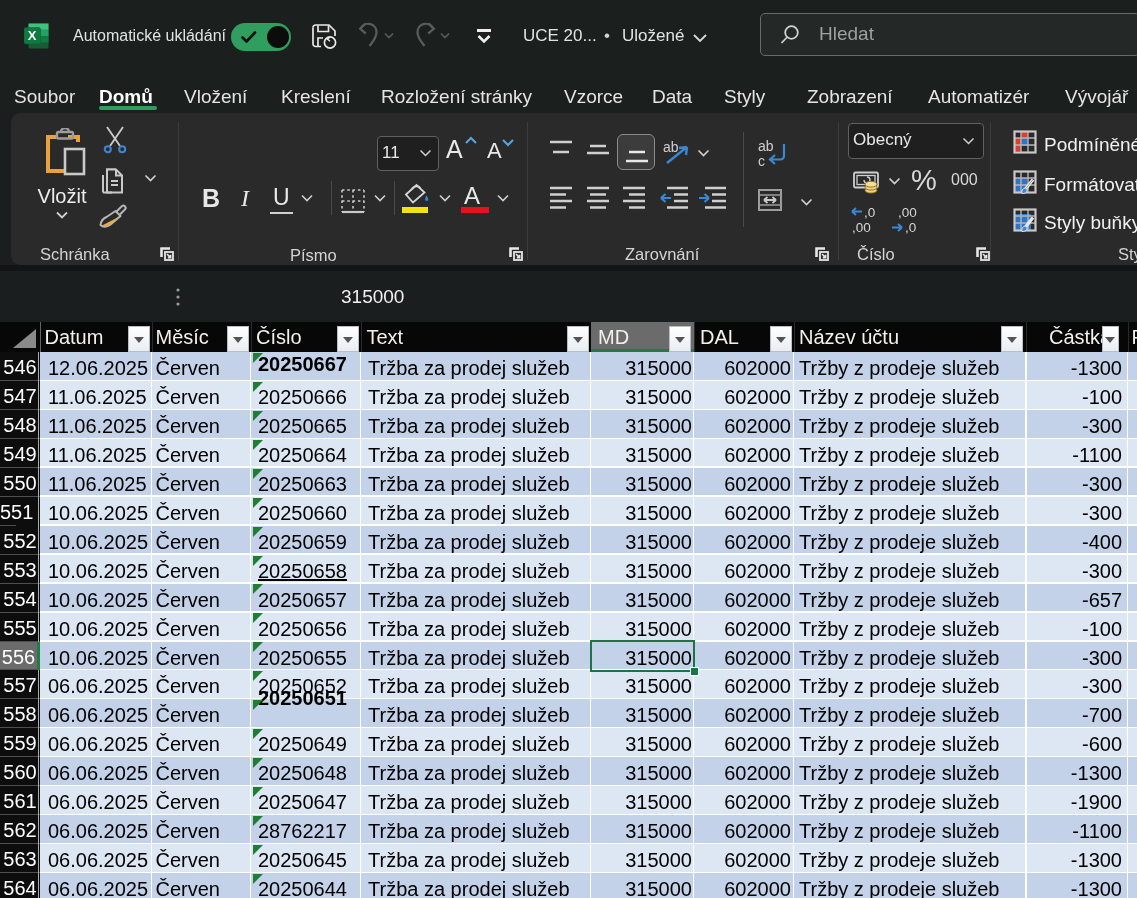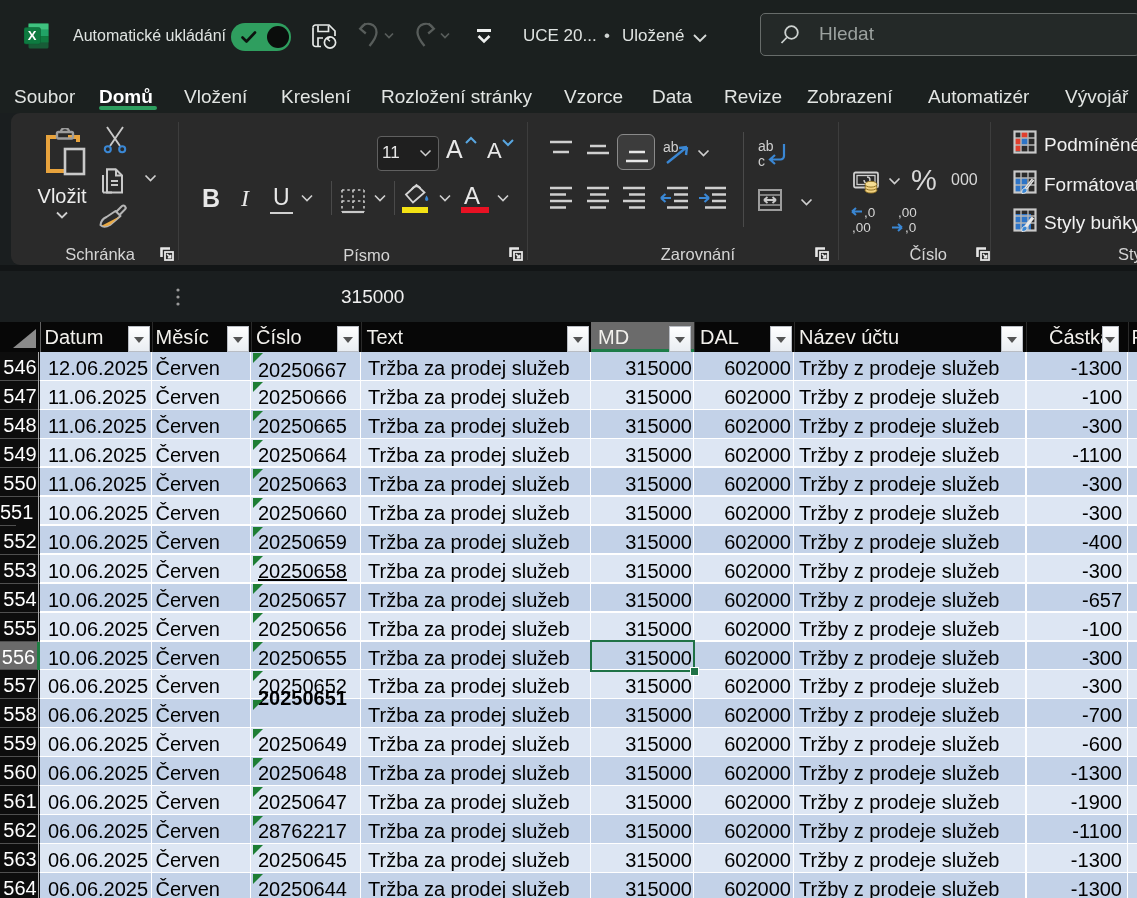--- a/index.html
+++ b/index.html
@@ -3,21 +3,21 @@
 <style>
 html,body{margin:0;padding:0;}
 body{width:1137px;height:898px;overflow:hidden;background:#1a1e1f;
  font-family:"Liberation Sans",sans-serif; -webkit-font-smoothing:antialiased;}
 .abs{position:absolute;}
 #page{position:relative;width:1137px;height:898px;overflow:hidden;}
 .tb{color:#dfe3e1;font-size:16px;}
 .combo{position:absolute;background:#1f1f1f;border:1px solid #606060;border-radius:4px;
  color:#e8e8e8;font-size:17px;}
 .combo .cv{position:absolute;left:4px;top:6px;}
-.lbl{position:absolute;color:#d4d4d4;font-size:16.5px;text-align:right;}
+.lbl{position:absolute;color:#d4d4d4;font-size:16.5px;text-align:left;}
 .gsep{position:absolute;width:1px;background:#3d3d3d;top:122px;height:138px;}
 .mtab{position:absolute;color:#e2e5e3;font-size:19px;top:86px;}
 .hcell{position:absolute;color:#f2f0ec;font-size:20px;top:325px;}
 .cell{position:absolute;color:#000;font-size:20px;line-height:32px;white-space:nowrap;}
 .fbtn{position:absolute;width:22px;height:26px;background:linear-gradient(#ffffff,#e9edf2);
  border:1px solid #b9bdc4;box-sizing:border-box;}
 .fbtn:after{content:"";position:absolute;left:50%;margin-left:-5px;top:10px;width:0;height:0;
  border-left:5px solid transparent;border-right:5px solid transparent;border-top:6px solid #555;}
 .icn{position:absolute;}
 </style></head><body>
@@ -81,21 +81,21 @@
       </svg>
 <div class="abs" style="left:58px;top:9px;font-size:19px;color:#9ba19f;">Hledat</div>
 </div>
 <div class="mtab" style="left:14px;">Soubor</div>
 <div class="mtab" style="left:99px;font-weight:bold;color:#ffffff;">Domů</div>
 <div class="mtab" style="left:184px;">Vložení</div>
 <div class="mtab" style="left:281px;">Kreslení</div>
 <div class="mtab" style="left:381px;">Rozložení stránky</div>
 <div class="mtab" style="left:564px;">Vzorce</div>
 <div class="mtab" style="left:652px;">Data</div>
-<div class="mtab" style="left:724px;">Revize</div>
+<div class="mtab" style="left:724px;">Styly</div>
 <div class="mtab" style="left:807px;">Zobrazení</div>
 <div class="mtab" style="left:928px;">Automatizér</div>
 <div class="mtab" style="left:1065px;">Vývojář</div>
 <div class="abs" style="left:99px;top:106px;width:58px;height:3.5px;border-radius:2px;background:#2e9e5f;"></div>
 <div class="abs" style="left:11px;top:113px;width:1126px;height:152px;background:#2a2a2a;border-radius:9px 0 0 9px;"></div>
 <div class="gsep" style="left:178px;"></div>
 <div class="gsep" style="left:527px;"></div>
 <div class="gsep" style="left:838px;"></div>
 <div class="gsep" style="left:990px;"></div>
 <svg class="icn" style="left:44px;top:128px;" width="42" height="48" viewBox="0 0 42 48">
@@ -241,20 +241,26 @@
 </svg>
 <svg class="icn" style="left:800px;top:198px;" width="13" height="9" viewBox="0 0 13 9">
       <path d="M1.5 1.5 l5 5 5 -5" stroke="#cfcfcf" stroke-width="1.7" fill="none"></path>
     </svg>
 <div class="lbl" style="left:625px;top:245px;width:110px;">Zarovnání</div>
 <svg class="icn" style="left:814px;top:246px;" width="15" height="15" viewBox="0 0 15 15">
 <path d="M1.5 2.5 H11 M2.5 1.5 V11" stroke="#e6e6e6" stroke-width="2.6"></path>
 <rect x="6" y="6" width="8" height="8" fill="#2a2a2a" stroke="#e6e6e6" stroke-width="1.8"></rect>
 <path d="M8 8 L11.2 11.2 M11.6 8.8 V11.6 H8.8" stroke="#e6e6e6" stroke-width="1.6" fill="none"></path>
 </svg>
+<div class="combo" style="left:848px;top:123px;width:134px;height:34px;">
+      <div class="cv">Obecný</div>
+<svg class="abs" style="right:8px;top:13px;" width="13" height="9" viewBox="0 0 13 9">
+        <path d="M1.5 1.5 l5 5 5 -5" stroke="#d0d0d0" stroke-width="1.5" fill="none"></path>
+      </svg>
+    </div>
 <svg class="icn" style="left:853px;top:170px;" width="26" height="24" viewBox="0 0 26 24">
 <rect x="1" y="2.5" width="24" height="15" rx="1.5" stroke="#cfcfcf" stroke-width="1.8" fill="none"></rect>
 <rect x="4" y="5.5" width="18" height="9" stroke="#cfcfcf" stroke-width="1.3" fill="none"></rect>
 <path d="M11 10 a3 3 0 1 0 3 -3" stroke="#cfcfcf" stroke-width="1.4" fill="none"></path>
 <g>
 <ellipse cx="18" cy="20.2" rx="6" ry="2.9" fill="#f0d080" stroke="#8a6d1f" stroke-width="0.9"></ellipse>
 <ellipse cx="18" cy="17.2" rx="6" ry="2.9" fill="#f0d080" stroke="#8a6d1f" stroke-width="0.9"></ellipse>
 <ellipse cx="18" cy="14.2" rx="6" ry="2.9" fill="#f5dd94" stroke="#8a6d1f" stroke-width="0.9"></ellipse>
 </g>
     </svg>
@@ -344,21 +350,21 @@
 <div class="fbtn" style="left:566.5px;top:4px;width:22px;"></div>
 <div class="fbtn" style="left:668.5px;top:4px;width:22px;"></div>
 <div class="fbtn" style="left:769.5px;top:4px;width:22px;"></div>
 <div class="fbtn" style="left:1001px;top:4px;width:22px;"></div>
 <div class="fbtn" style="left:1101.5px;top:4px;width:17.5px;"></div>
 <div class="abs" style="left:0;top:30px;width:1137px;height:1.5px;background:#9a9a9a;"></div>
 <div class="abs" style="left:40px;top:30.0px;width:1097px;height:28.95px;background:#c3d2e8;"></div>
 <div class="abs" style="left:0;top:30.0px;width:40px;height:28.95px;background:#0d0d0d;color:#ffffff;font-size:20px;line-height:31.45px;text-align:center;border-bottom:1.3px solid #4f4f4f;box-sizing:border-box;">546</div>
 <div class="cell" style="left:48px;top:30.0px;">12.06.2025</div>
 <div class="cell" style="left:155.5px;top:30.0px;">Červen</div>
-<div class="cell" style="left:258px;top:32px;">20250667</div>
+<div class="cell" style="left:258px;top:26px;font-weight:bold;">20250667</div>
 <div class="cell" style="left:368px;top:30.0px;">Tržba za prodej služeb</div>
 <div class="cell" style="left:590px;top:30.0px;width:102px;text-align:right;">315000</div>
 <div class="cell" style="left:694px;top:30.0px;width:97px;text-align:right;">602000</div>
 <div class="cell" style="left:799px;top:30.0px;">Tržby z prodeje služeb</div>
 <div class="cell" style="left:1026px;top:30.0px;width:96px;text-align:right;">-1300</div>
 <svg class="abs" style="left:252.5px;top:30.8px;" width="10" height="10" viewBox="0 0 10 10">
         <path d="M0 0 H10 L0 10 Z" fill="#1e7e34"></path>
       </svg>
 <div class="abs" style="left:40px;top:57.6px;width:1097px;height:1.5px;background:#ffffff;"></div>
 <div class="abs" style="left:40px;top:59.0px;width:1097px;height:28.95px;background:#dde6f3;"></div>

